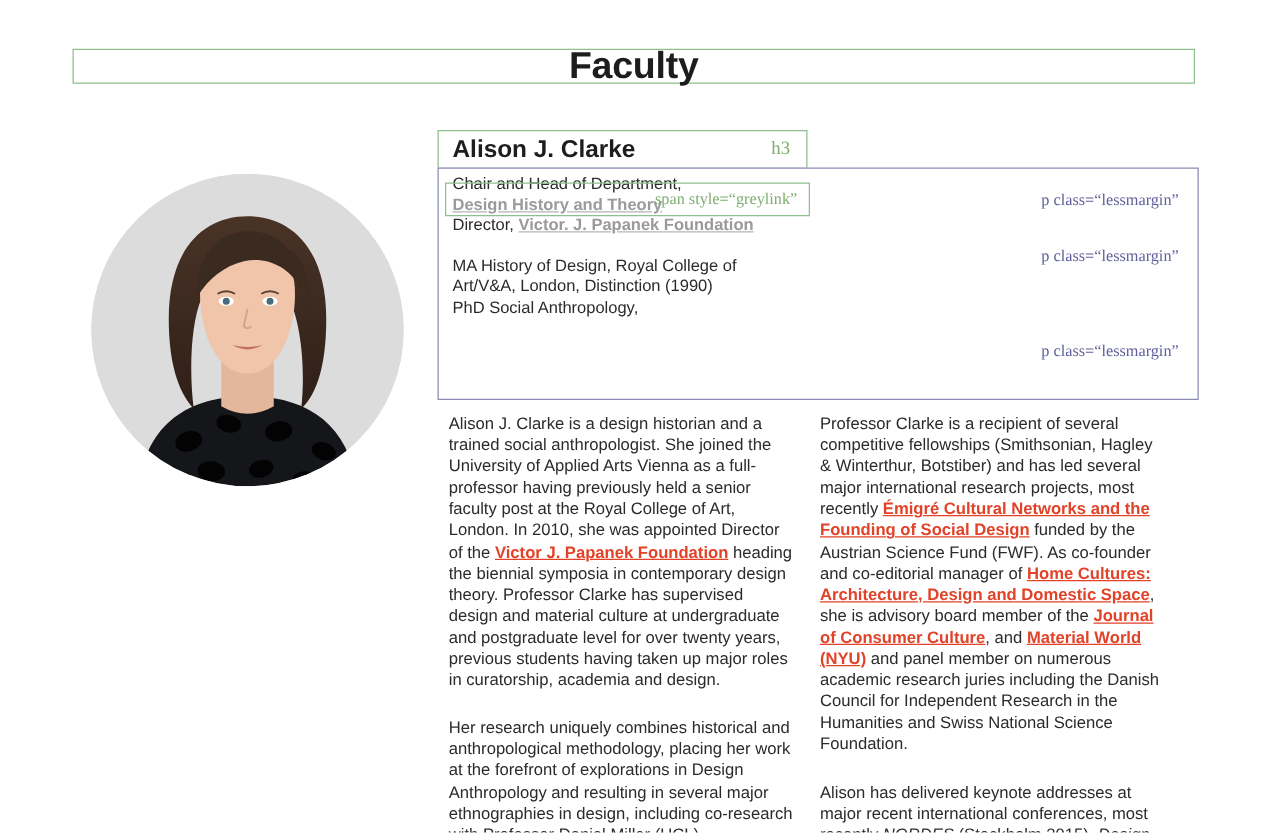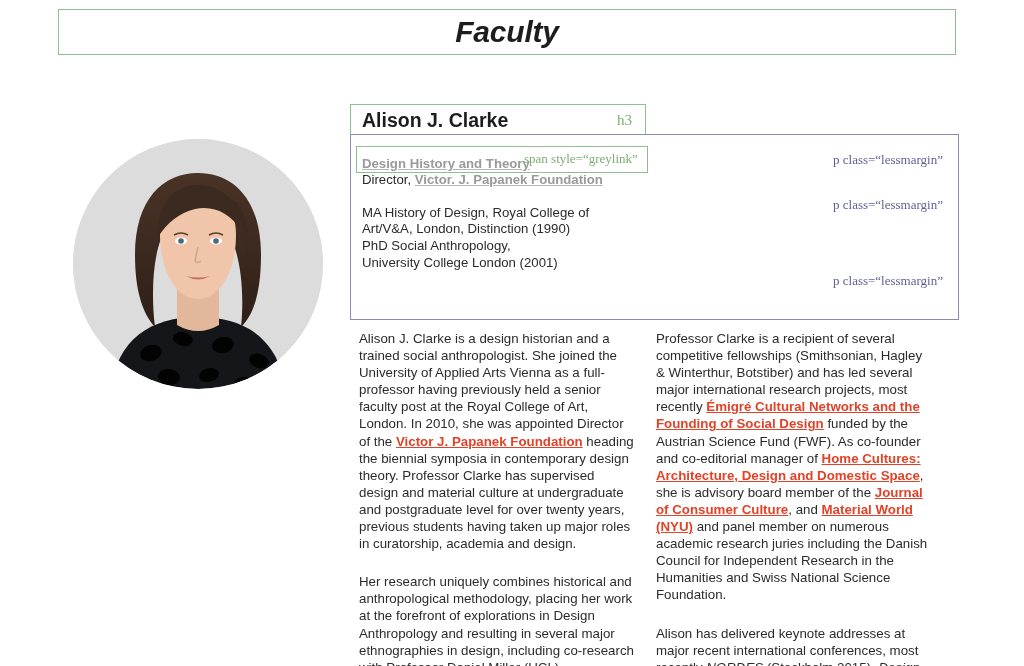--- a/index.html
+++ b/index.html
@@ -13,27 +13,26 @@
     overflow: hidden;
     font-family: "Liberation Sans", sans-serif;
     color: #2b2b2b;
     position: relative;
   }
 
   
   .header-box {
     position: absolute;
     left: 58px;
-    top: 9px;
+    top: 39px;
     width: 898px;
-    height: 46px;
+    height: 28px;
     border: 1px solid #8dc08d;
     background: #ffffff;
     box-sizing: border-box;
-    font-style: italic;
   }
   .header-title {
     position: absolute;
     left: 0;
     right: 0;
     top: 50%;
     transform: translateY(-50%);
     text-align: center;
     font-size: 30px;
     font-weight: 700;
@@ -236,30 +235,29 @@
 
 <div class="title-box">
   <span class="title-name">Alison J. Clarke</span>
   <span class="title-tag">h3</span>
 </div>
 
 <div class="info-box">
   <div class="info-inner">
 
     <p class="tight">
-      <br>
+      <span>Chair and Head of Department,</span><br>
       <a class="greylink" href="#">Design History and Theory</a><br>
       <span>Director, </span><a class="greylink" href="#">Victor. J. Papanek Foundation</a>
     </p>
 
     <p style="margin-top:16px;">
       <span>MA History of Design, Royal College of</span><br>
       <span>Art/V&amp;A, London, Distinction (1990)</span><br>
       <span>PhD Social Anthropology,</span><br>
-      <span>University College London (2001)</span>
     </p>
 
 
   </div>
 </div>
 
 <div class="span-annot-box"></div>
 <div class="span-annot-text">span style=“greylink”</div>
 
 <div class="pclass-annot pc1">p class=“lessmargin”</div>

